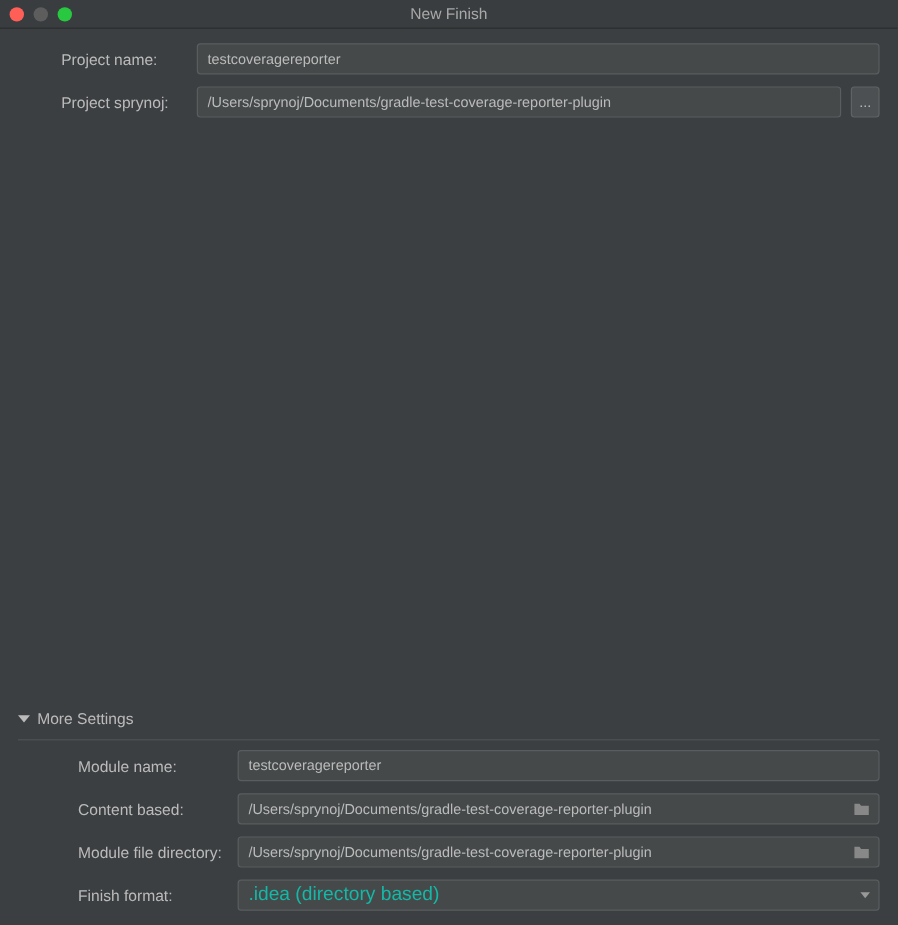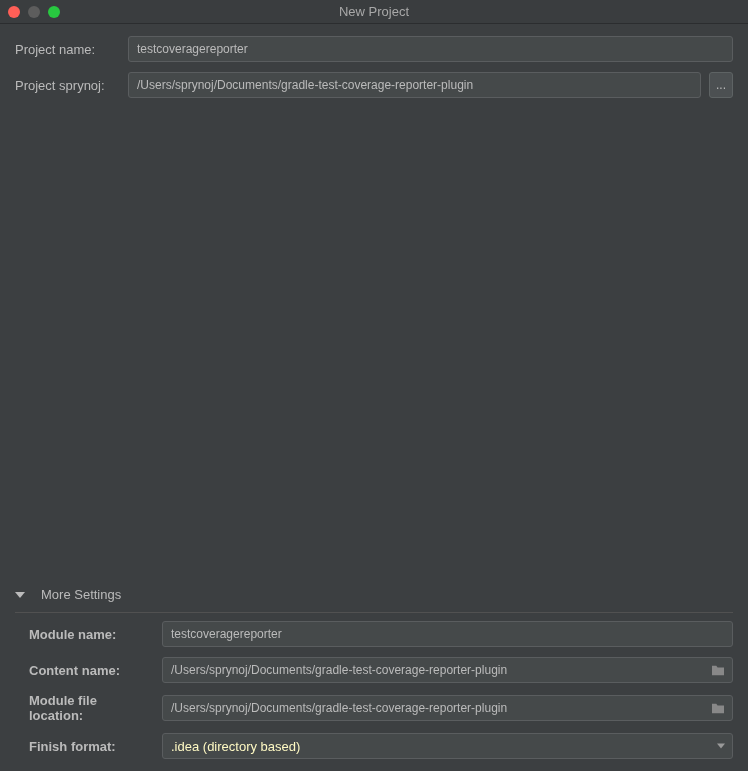--- a/index.html
+++ b/index.html
@@ -52,29 +52,29 @@
     }
     .form-section {
       display: flex;
       flex-direction: column;
       gap: 10px;
     }
     .field-row {
       display: flex;
       align-items: center;
       gap: 8px;
+      margin-left: 36px;
     }
     .field-label {
       width: 105px;
       flex-shrink: 0;
       color: #bbbbbb;
     }
     .more-settings .field-label {
       width: 125px;
-      font-weight: bold;
     }
     .text-input {
       flex: 1;
       background: #45494a;
       border: 1px solid #5a5d5f;
       border-radius: 3px;
       padding: 4px 8px;
       color: #bbbbbb;
       font-size: 12px;
       height: 26px;
@@ -109,21 +109,21 @@
       justify-content: center;
       cursor: pointer;
       font-size: 12px;
     }
     .spacer {
       flex: 1;
     }
     .more-settings-header {
       display: flex;
       align-items: center;
-      gap: 16px;
+      gap: 6px;
       padding: 4px 0;
       cursor: pointer;
       margin-bottom: 8px;
       border-bottom: 1px solid #515151;
       padding-bottom: 10px;
     }
     .triangle-down {
       width: 0;
       height: 0;
       border-left: 5px solid transparent;
@@ -140,22 +140,22 @@
     .select-wrapper {
       flex: 1;
       position: relative;
     }
     .select-box {
       width: 100%;
       background: #45494a;
       border: 1px solid #5a5d5f;
       border-radius: 3px;
       padding: 4px 28px 4px 8px;
-      color: #fef9c3;
-      font-size: 13px;
+      color: #14b8a6;
+      font-size: 16px;
       height: 26px;
       display: flex;
       align-items: center;
       cursor: pointer;
     }
     .select-arrow {
       position: absolute;
       right: 8px;
       top: 50%;
       transform: translateY(-50%);
@@ -195,21 +195,21 @@
   </style>
 </head>
 <body>
 
 <div class="titlebar">
   <div class="window-controls">
     <div class="window-btn close"></div>
     <div class="window-btn min"></div>
     <div class="window-btn max"></div>
   </div>
-  <div class="title">New Project</div>
+  <div class="title">New Finish</div>
 </div>
 
 <div class="content">
 
   <div class="form-section">
     <div class="field-row">
       <div class="field-label">Project name:</div>
       <input class="text-input" type="text" value="testcoveragereporter" style="">
     </div>
 
@@ -227,31 +227,31 @@
     <span>More Settings</span>
   </div>
 
   <div class="more-settings">
     <div class="field-row">
       <div class="field-label">Module name:</div>
       <input class="text-input" type="text" value="testcoveragereporter" style="">
     </div>
 
     <div class="field-row">
-      <div class="field-label">Content name:</div>
+      <div class="field-label">Content based:</div>
       <div class="input-wrapper">
         <input class="text-input with-icon" type="text" value="/Users/sprynoj/Documents/gradle-test-coverage-reporter-plugin" style="">
         <svg class="input-folder-icon" viewBox="0 0 16 14" fill="currentColor">
           <path d="M1 2 L6 2 L7.5 4 L15 4 L15 13 L1 13 Z"></path>
         </svg>
       </div>
     </div>
 
     <div class="field-row">
-      <div class="field-label">Module file location:</div>
+      <div class="field-label">Module file directory:</div>
       <div class="input-wrapper">
         <input class="text-input with-icon" type="text" value="/Users/sprynoj/Documents/gradle-test-coverage-reporter-plugin" style="">
         <svg class="input-folder-icon" viewBox="0 0 16 14" fill="currentColor">
           <path d="M1 2 L6 2 L7.5 4 L15 4 L15 13 L1 13 Z"></path>
         </svg>
       </div>
     </div>
 
     <div class="field-row">
       <div class="field-label">Finish format:</div>

